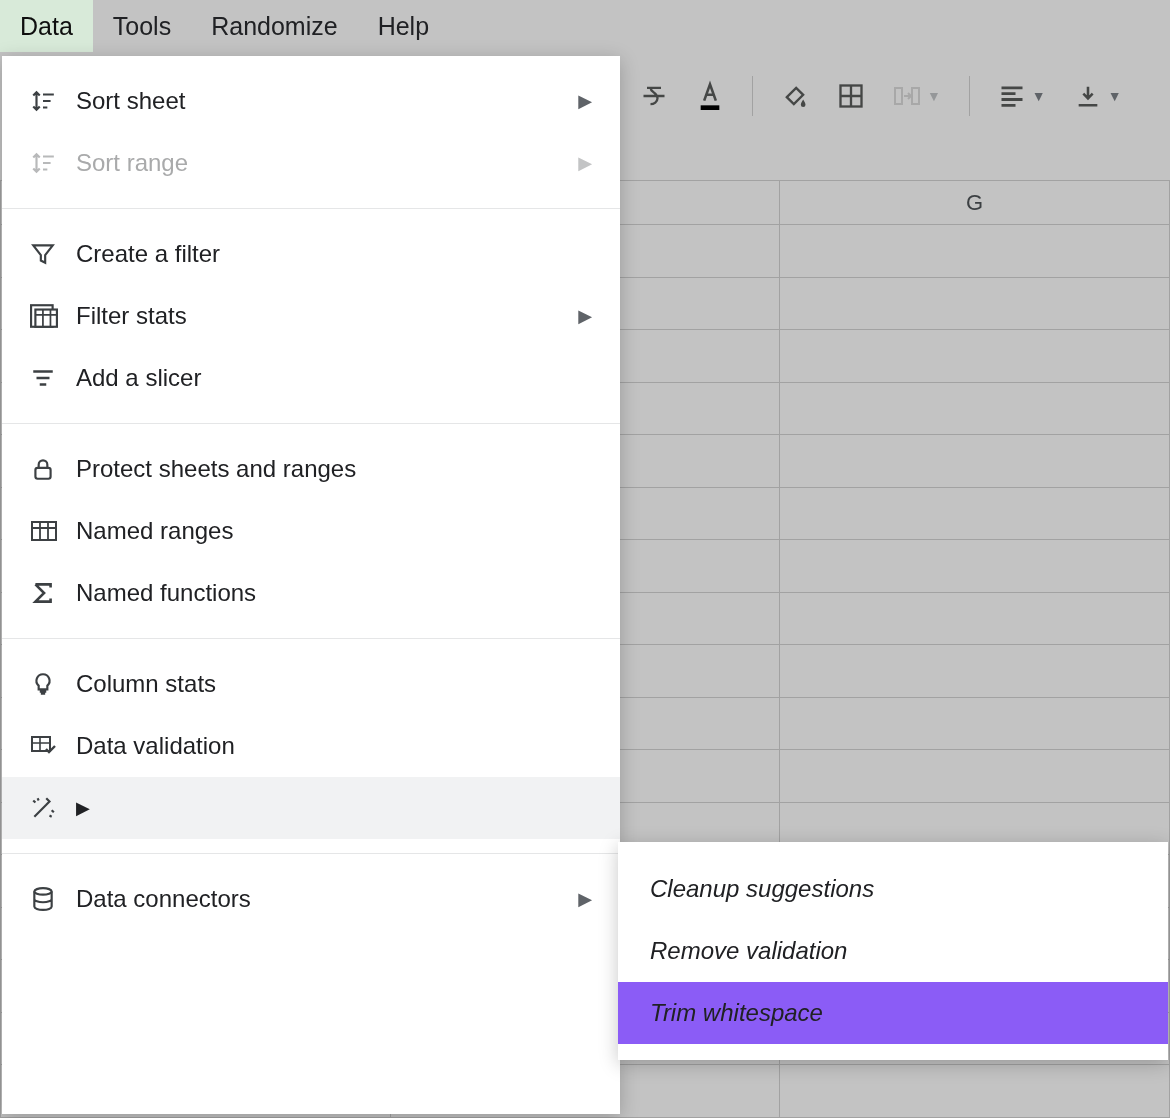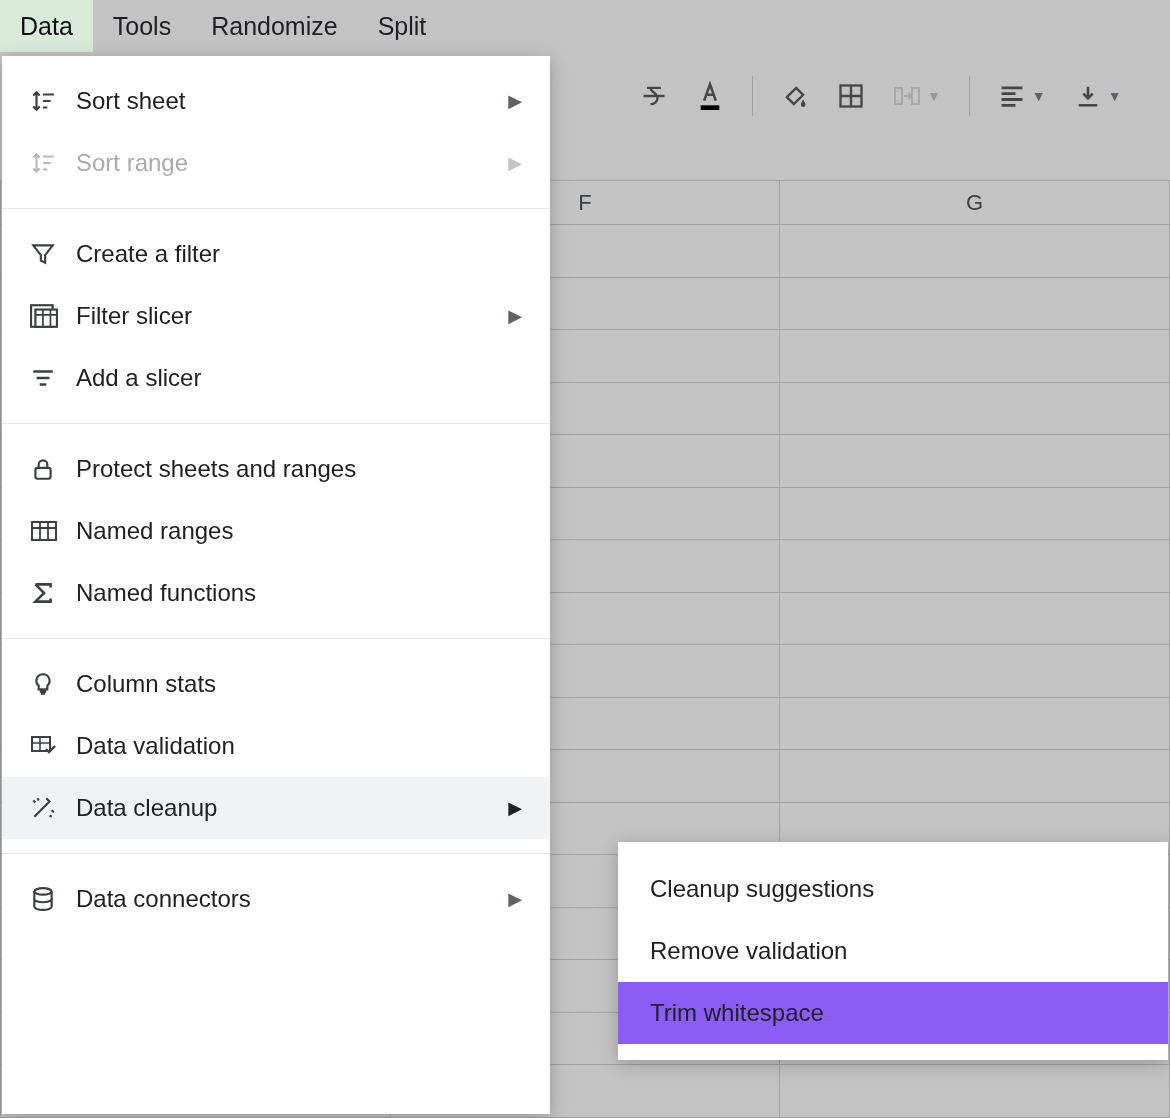--- a/index.html
+++ b/index.html
@@ -53,21 +53,21 @@
     font-weight: 400;
   }
   .sheet td {
     height: 52px;
     border: 1px solid #a2a2a2;
   }
 
   
   .dropdown {
     position: absolute; left: 2px; top: 56px;
-    width: 548px; height: 1058px;
+    width: 618px; height: 1058px;
     background: #ffffff;
     box-shadow: 0 4px 18px rgba(0,0,0,0.22);
     display: flex; flex-direction: column;
     padding-top: 14px;
     padding-bottom: 14px;
   }
   .dropdown .item {
     display: flex; align-items: center;
     height: 62px;
     padding-left: 28px; padding-right: 28px;
@@ -85,37 +85,37 @@
   .dropdown .mi-label { flex: 1; }
   .dropdown .mi-arrow { font-size: 18px; color: #5f6368; }
   .dropdown .item.disabled .mi-arrow { color: #c3c4c5; }
 
   
   .submenu {
     position: absolute; left: 618px; top: 842px;
     width: 550px;
     background: #ffffff;
     box-shadow: 0 4px 18px rgba(0,0,0,0.22);
-    padding-top: 16px; padding-bottom: 16px;
+    padding-top: 16px; padding-bottom: 16px; font-style: italic;
   }
   .submenu .sitem {
     height: 62px; display: flex; align-items: center;
     padding-left: 32px;
     font-size: 24px; color: #202124;
   }
   .submenu .sitem.hovered { background: #8b5cf6; }
 </style>
 </head>
 <body>
 
 <div class="menubar">
   <div class="menu active">Data</div>
   <div class="menu">Tools</div>
   <div class="menu">Randomize</div>
-  <div class="menu">Split</div>
+  <div class="menu">Help</div>
 </div>
 
 <div class="toolbar">
   <div class="tb-item">
     <span class="tb-icon">
       <svg width="28" height="28" viewBox="0 0 24 24">
           <path fill="none" stroke="#454746" stroke-width="2" d="M6 5h12M9 5c0 4 6 4 6 9 0 3-3 5-6 5M3 12h18"></path>
         </svg>
     </span>
   </div>
@@ -308,21 +308,21 @@
   </div>
 
   <div class="item">
     <span class="mi-icon">
       <svg width="28" height="26" viewBox="0 0 26 24">
           <rect x="1" y="2" width="20" height="20" fill="none" stroke="#3c4043" stroke-width="2"></rect>
           <rect x="5" y="6" width="20" height="16" fill="#fff" stroke="#3c4043" stroke-width="2"></rect>
           <path d="M5 11h20M12 6v16M19 6v16" stroke="#3c4043" stroke-width="1.6"></path>
         </svg>
     </span>
-    <span class="mi-label">Filter slicer</span>
+    <span class="mi-label">Filter stats</span>
     <span class="mi-arrow">▶</span>
   </div>
 
   <div class="item">
     <span class="mi-icon">
       <svg width="26" height="26" viewBox="0 0 24 24">
           <path d="M3 6h18M6 12h12M9 18h6" stroke="#3c4043" stroke-width="2.4"></path>
         </svg>
     </span>
     <span class="mi-label">Add a slicer</span>
@@ -381,21 +381,20 @@
     </span>
     <span class="mi-label">Data validation</span>
   </div>
 
   <div class="item hovered">
     <span class="mi-icon">
       <svg width="26" height="26" viewBox="0 0 24 24">
           <path d="M4 20 18 6m-3-3 3 3-3 3M3 5l2 2M7 3l1 2M20 14l2 2M18 19l2 1" fill="none" stroke="#3c4043" stroke-width="2"></path>
         </svg>
     </span>
-    <span class="mi-label">Data cleanup</span>
     <span class="mi-arrow" style="color:#202124">▶</span>
   </div>
 
 
   <div class="separator"></div>
 
   <div class="item">
     <span class="mi-icon">
       <svg width="26" height="26" viewBox="0 0 24 24">
           <ellipse cx="12" cy="5" rx="8" ry="3" fill="none" stroke="#3c4043" stroke-width="2"></ellipse>

